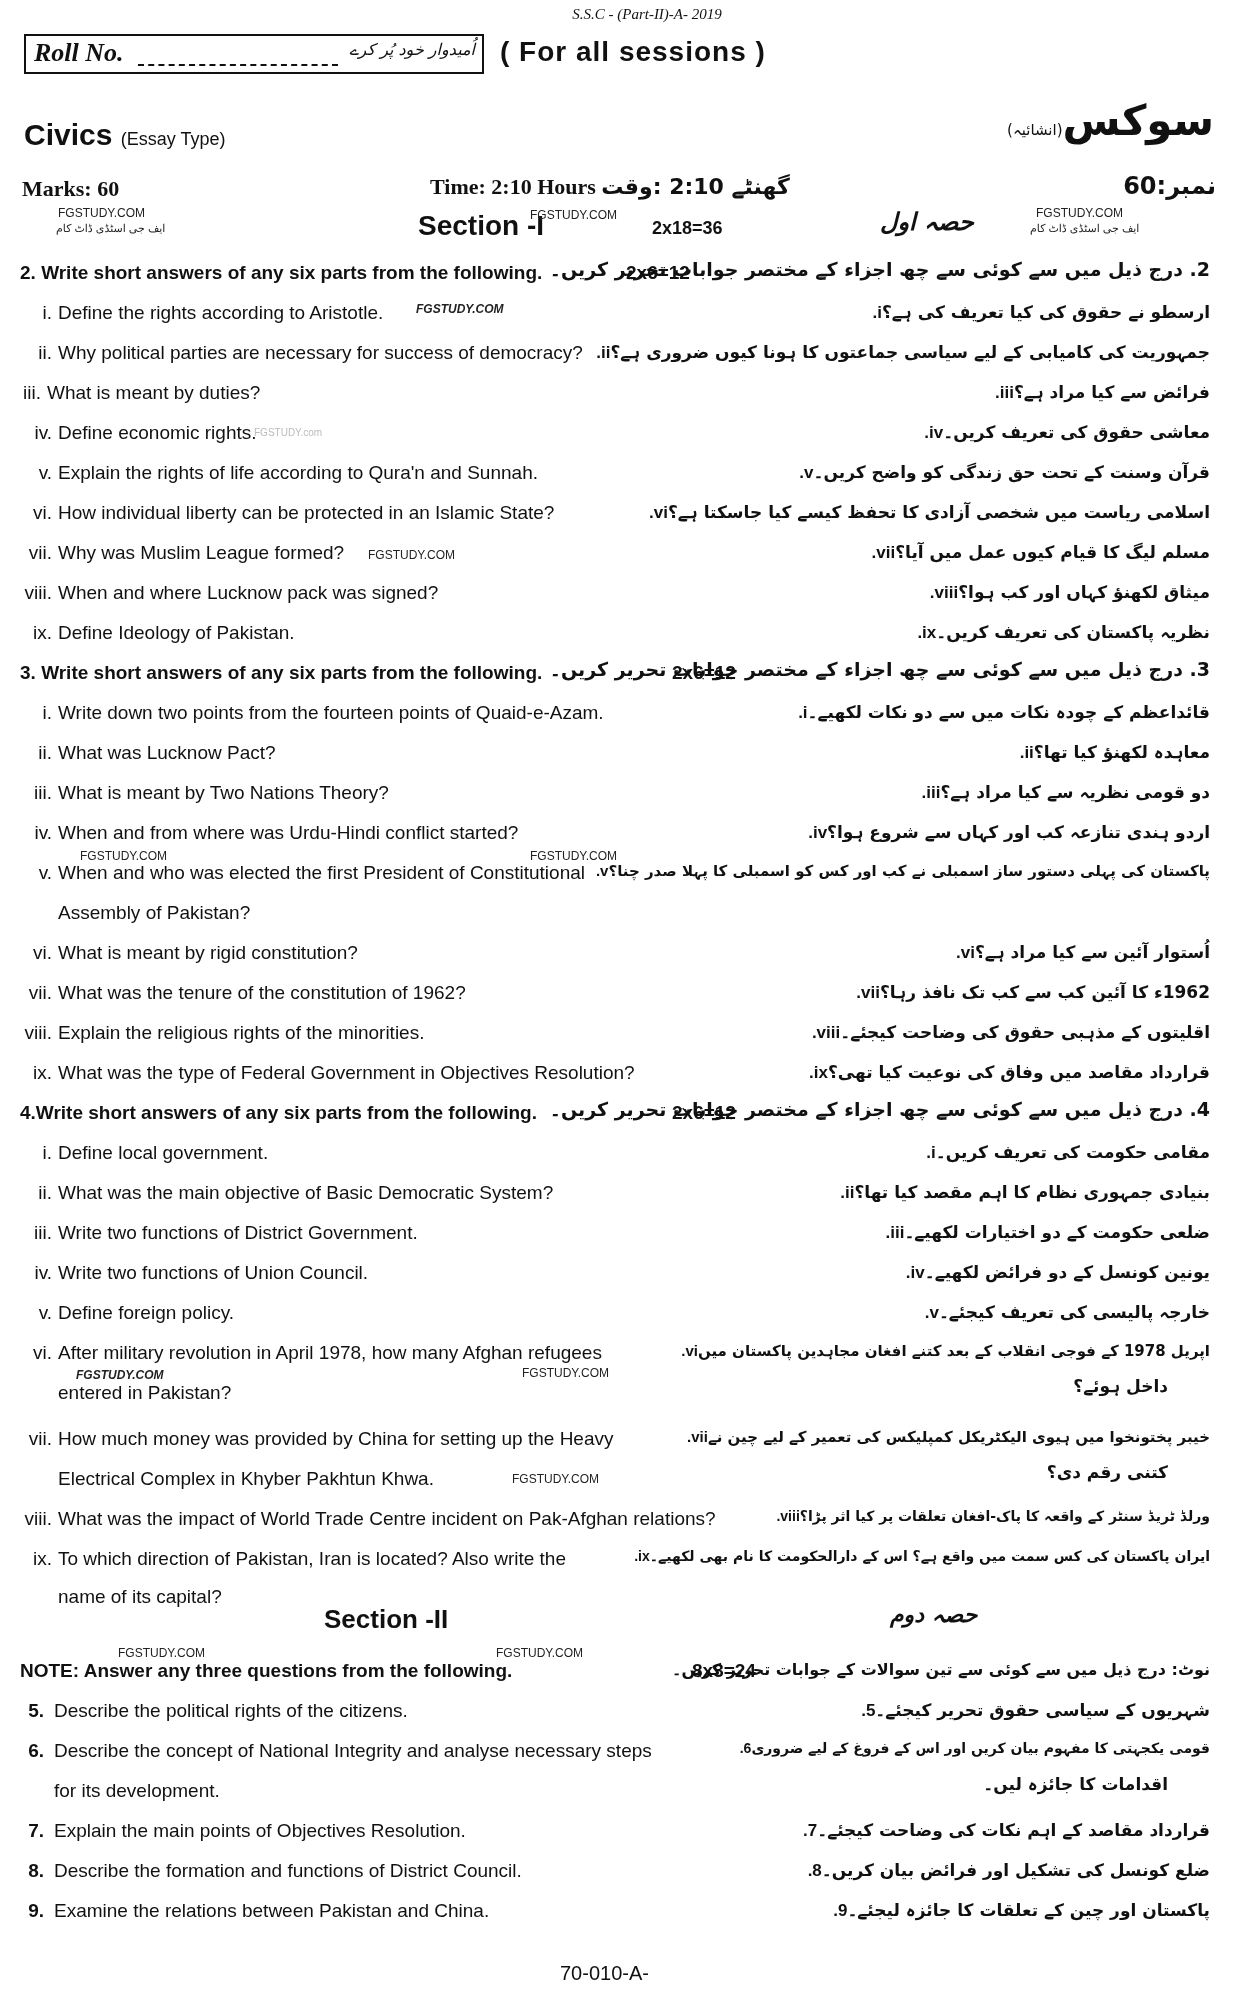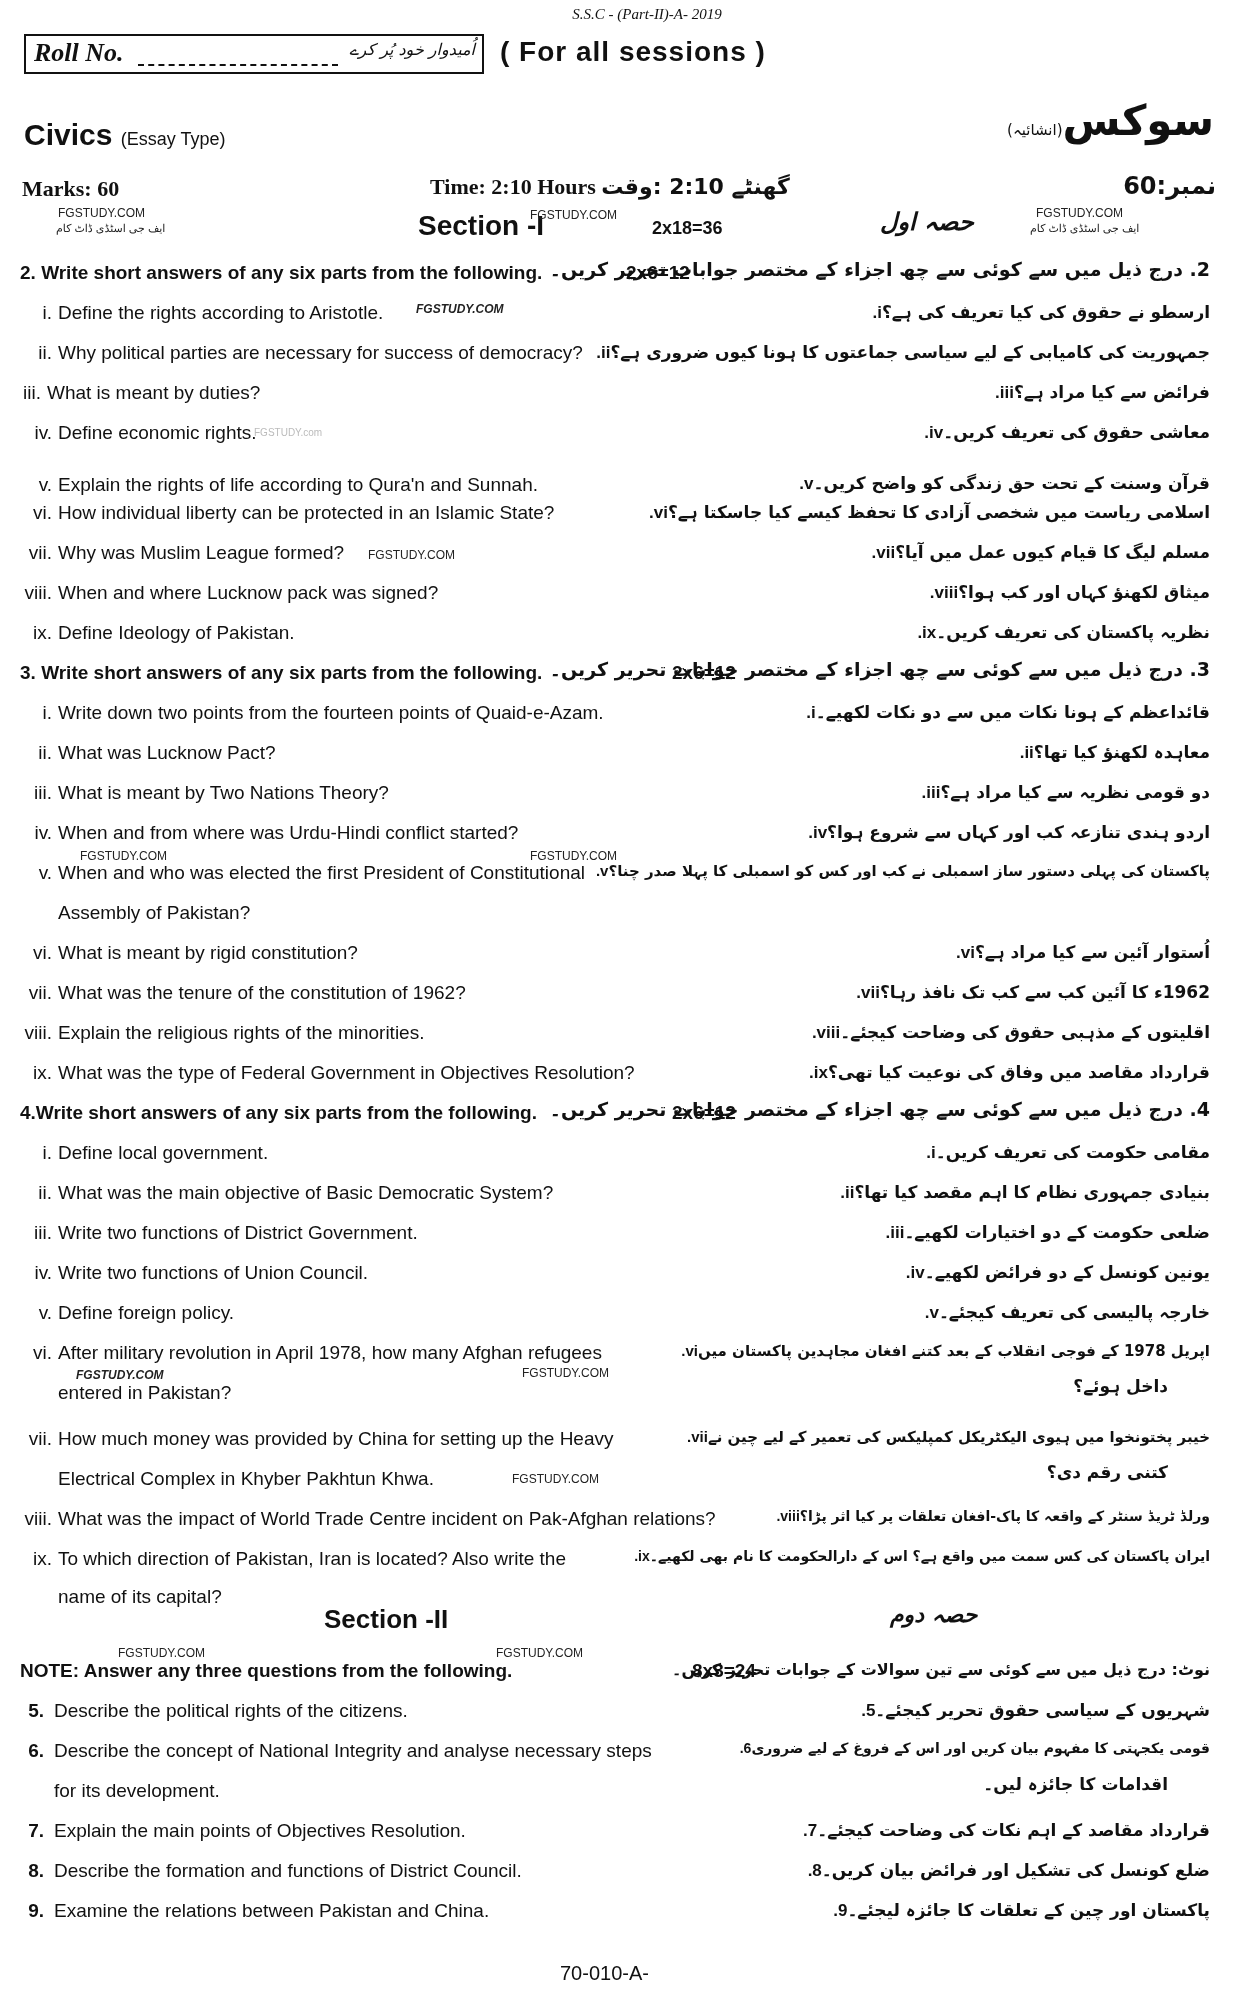--- a/index.html
+++ b/index.html
@@ -67,35 +67,35 @@
 <div class="abs urdu sec1-urdu">حصہ اول</div>
 
 <div class="abs qhead" style="left:20px;top:262px"><span>2.</span> <span>Write short answers of any six parts from the following.</span></div>
 <div class="abs qmarks" style="left:626px;top:262px">2x6=12</div>
 <div class="abs urdu uhead" style="right:40px;top:258px;width:460px">2. درج ذیل میں سے کوئی سے چھ اجزاء کے مختصر جوابات تحریر کریں۔</div>
 
 <div class="abs part" style="left:12px;top:302px"><span class="num">i.</span><span>Define the rights according to Aristotle.</span></div>
 <div class="abs part" style="left:12px;top:342px"><span class="num">ii.</span><span>Why political parties are necessary for success of democracy?</span></div>
 <div class="abs part" style="left:1px;top:382px"><span class="num">iii.</span><span>What is meant by duties?</span></div>
 <div class="abs part" style="left:12px;top:422px"><span class="num">iv.</span><span>Define economic rights.</span></div>
-<div class="abs part" style="left:12px;top:474px"><span class="num">v.</span><span>Explain the rights of life according to Qura'n and Sunnah.</span></div>
+<div class="abs part" style="left:12px;top:462px"><span class="num">v.</span><span>Explain the rights of life according to Qura'n and Sunnah.</span></div>
 <div class="abs part" style="left:12px;top:502px"><span class="num">vi.</span><span>How individual liberty can be protected in an Islamic State?</span></div>
 <div class="abs part" style="left:12px;top:542px"><span class="num">vii.</span><span>Why was Muslim League formed?</span></div>
 <div class="abs part" style="left:12px;top:582px"><span class="num">viii.</span><span>When and where Lucknow pack was signed?</span></div>
 <div class="abs part" style="left:12px;top:622px"><span class="num">ix.</span><span>Define Ideology of Pakistan.</span></div>
 
 <div class="abs wm" style="left:416px;top:302px;font-style:italic;font-weight:bold">FGSTUDY.COM</div>
 <div class="abs wm" style="left:368px;top:548px">FGSTUDY.COM</div>
 <div class="abs wm light" style="left:254px;top:427px">FGSTUDY.com</div>
 
 <div class="abs urdu urow" style="right:40px;top:302px"><span>ارسطو نے حقوق کی کیا تعریف کی ہے؟</span><span class="unum">.i</span></div>
 <div class="abs urdu urow" style="right:40px;top:342px"><span>جمہوریت کی کامیابی کے لیے سیاسی جماعتوں کا ہونا کیوں ضروری ہے؟</span><span class="unum">.ii</span></div>
 <div class="abs urdu urow" style="right:40px;top:382px"><span>فرائض سے کیا مراد ہے؟</span><span class="unum">.iii</span></div>
 <div class="abs urdu urow" style="right:40px;top:422px"><span>معاشی حقوق کی تعریف کریں۔</span><span class="unum">.iv</span></div>
-<div class="abs urdu urow" style="right:40px;top:473px"><span>قرآن وسنت کے تحت حق زندگی کو واضح کریں۔</span><span class="unum">.v</span></div>
+<div class="abs urdu urow" style="right:40px;top:462px"><span>قرآن وسنت کے تحت حق زندگی کو واضح کریں۔</span><span class="unum">.v</span></div>
 <div class="abs urdu urow" style="right:40px;top:502px"><span>اسلامی ریاست میں شخصی آزادی کا تحفظ کیسے کیا جاسکتا ہے؟</span><span class="unum">.vi</span></div>
 <div class="abs urdu urow" style="right:40px;top:542px"><span>مسلم لیگ کا قیام کیوں عمل میں آیا؟</span><span class="unum">.vii</span></div>
 <div class="abs urdu urow" style="right:40px;top:582px"><span>میثاق لکھنؤ کہاں اور کب ہوا؟</span><span class="unum">.viii</span></div>
 <div class="abs urdu urow" style="right:40px;top:622px"><span>نظریہ پاکستان کی تعریف کریں۔</span><span class="unum">.ix</span></div>
 
 <div class="abs qhead" style="left:20px;top:662px"><span>3.</span> <span>Write short answers of any six parts from the following.</span></div>
 <div class="abs qmarks" style="left:672px;top:662px">2x6=12</div>
 <div class="abs urdu uhead" style="right:40px;top:658px;width:460px">3. درج ذیل میں سے کوئی سے چھ اجزاء کے مختصر جوابات تحریر کریں۔</div>
 
 <div class="abs part" style="left:12px;top:702px"><span class="num">i.</span><span>Write down two points from the fourteen points of Quaid-e-Azam.</span></div>
@@ -105,21 +105,21 @@
 <div class="abs part" style="left:12px;top:862px"><span class="num">v.</span><span>When and who was elected the first President of Constitutional</span></div>
 <div class="abs part" style="left:58px;top:902px">Assembly of Pakistan?</div>
 <div class="abs part" style="left:12px;top:942px"><span class="num">vi.</span><span>What is meant by rigid constitution?</span></div>
 <div class="abs part" style="left:12px;top:982px"><span class="num">vii.</span><span>What was the tenure of the constitution of 1962?</span></div>
 <div class="abs part" style="left:12px;top:1022px"><span class="num">viii.</span><span>Explain the religious rights of the minorities.</span></div>
 <div class="abs part" style="left:12px;top:1062px"><span class="num">ix.</span><span>What was the type of Federal Government in Objectives Resolution?</span></div>
 
 <div class="abs wm" style="left:80px;top:849px">FGSTUDY.COM</div>
 <div class="abs wm" style="left:530px;top:849px">FGSTUDY.COM</div>
 
-<div class="abs urdu urow" style="right:40px;top:702px"><span>قائداعظم کے ہونا نکات میں سے دو نکات لکھیے۔</span><span class="unum">.i</span></div>
+<div class="abs urdu urow" style="right:40px;top:702px"><span>قائداعظم کے چودہ نکات میں سے دو نکات لکھیے۔</span><span class="unum">.i</span></div>
 <div class="abs urdu urow" style="right:40px;top:742px"><span>معاہدہ لکھنؤ کیا تھا؟</span><span class="unum">.ii</span></div>
 <div class="abs urdu urow" style="right:40px;top:782px"><span>دو قومی نظریہ سے کیا مراد ہے؟</span><span class="unum">.iii</span></div>
 <div class="abs urdu urow" style="right:40px;top:822px"><span>اردو ہندی تنازعہ کب اور کہاں سے شروع ہوا؟</span><span class="unum">.iv</span></div>
 <div class="abs urdu urow" style="right:40px;top:862px;font-size:15px"><span>پاکستان کی پہلی دستور ساز اسمبلی نے کب اور کس کو اسمبلی کا پہلا صدر چنا؟</span><span class="unum">.v</span></div>
 <div class="abs urdu urow" style="right:40px;top:942px"><span>اُستوار آئین سے کیا مراد ہے؟</span><span class="unum">.vi</span></div>
 <div class="abs urdu urow" style="right:40px;top:982px"><span>1962ء کا آئین کب سے کب تک نافذ رہا؟</span><span class="unum">.vii</span></div>
 <div class="abs urdu urow" style="right:40px;top:1022px"><span>اقلیتوں کے مذہبی حقوق کی وضاحت کیجئے۔</span><span class="unum">.viii</span></div>
 <div class="abs urdu urow" style="right:40px;top:1062px"><span>قرارداد مقاصد میں وفاق کی نوعیت کیا تھی؟</span><span class="unum">.ix</span></div>
 
 <div class="abs qhead" style="left:20px;top:1102px"><span>4.</span><span>Write short answers of any six parts from the following.</span></div>

